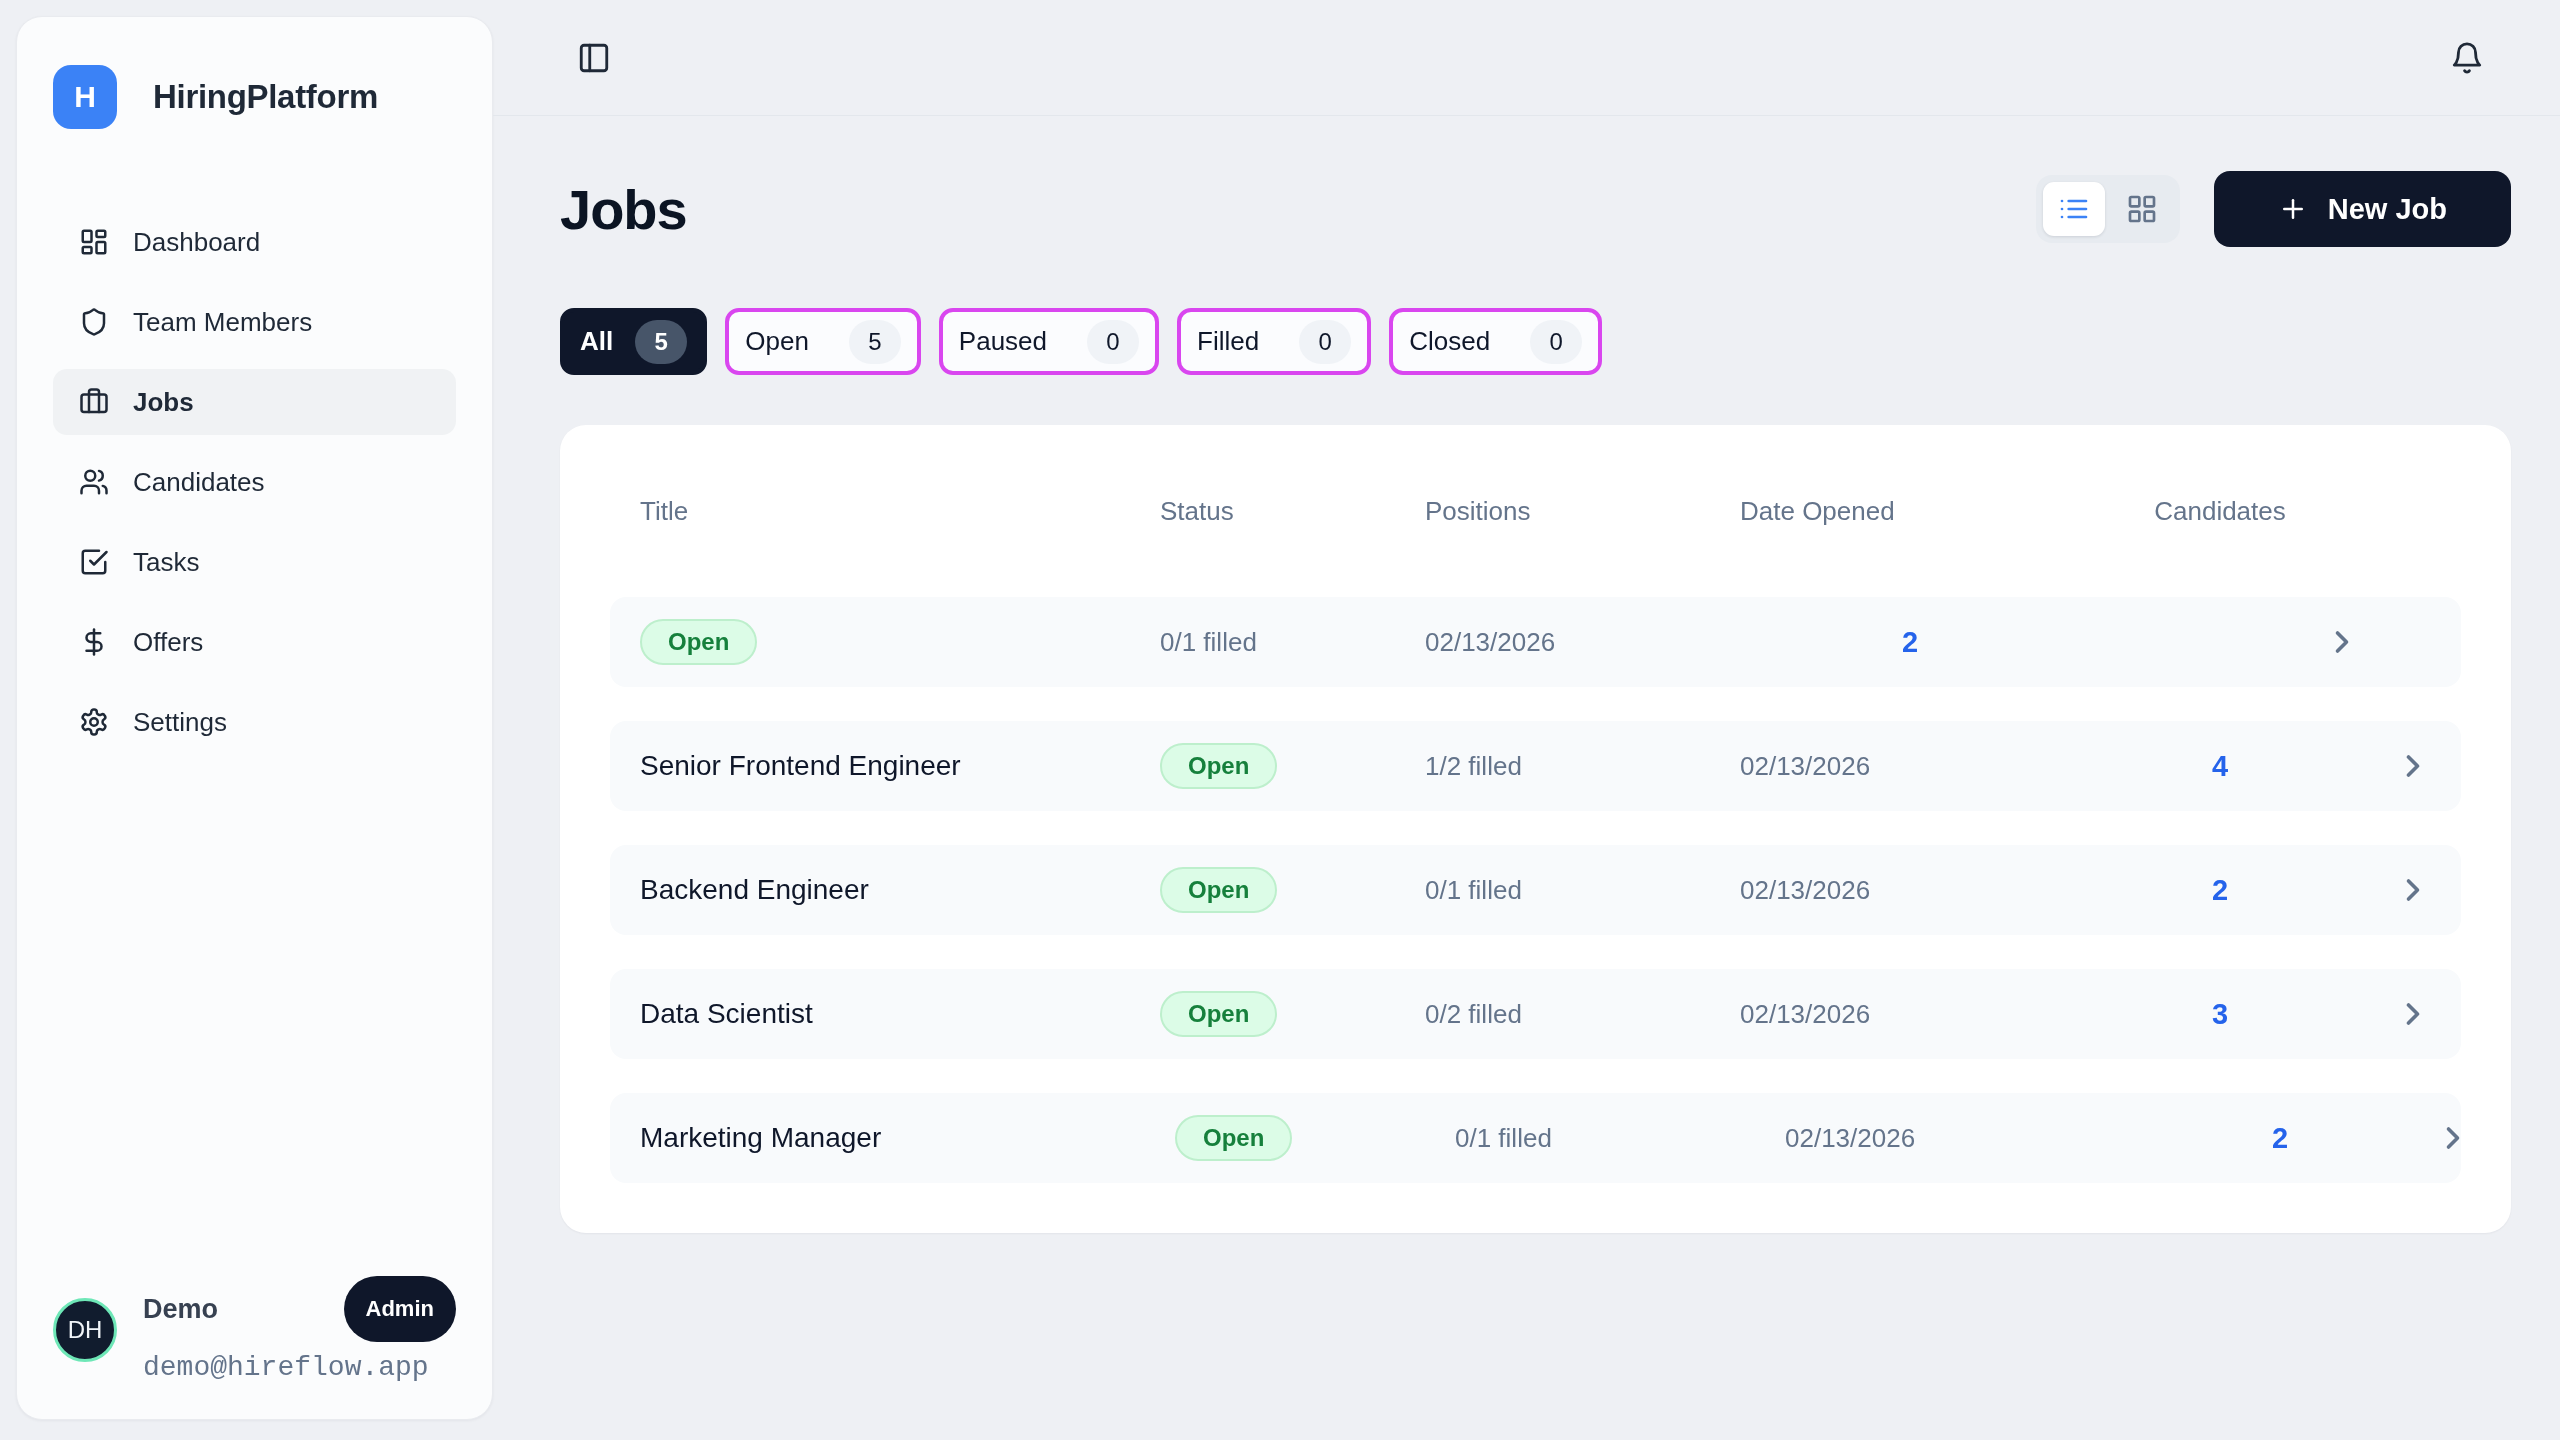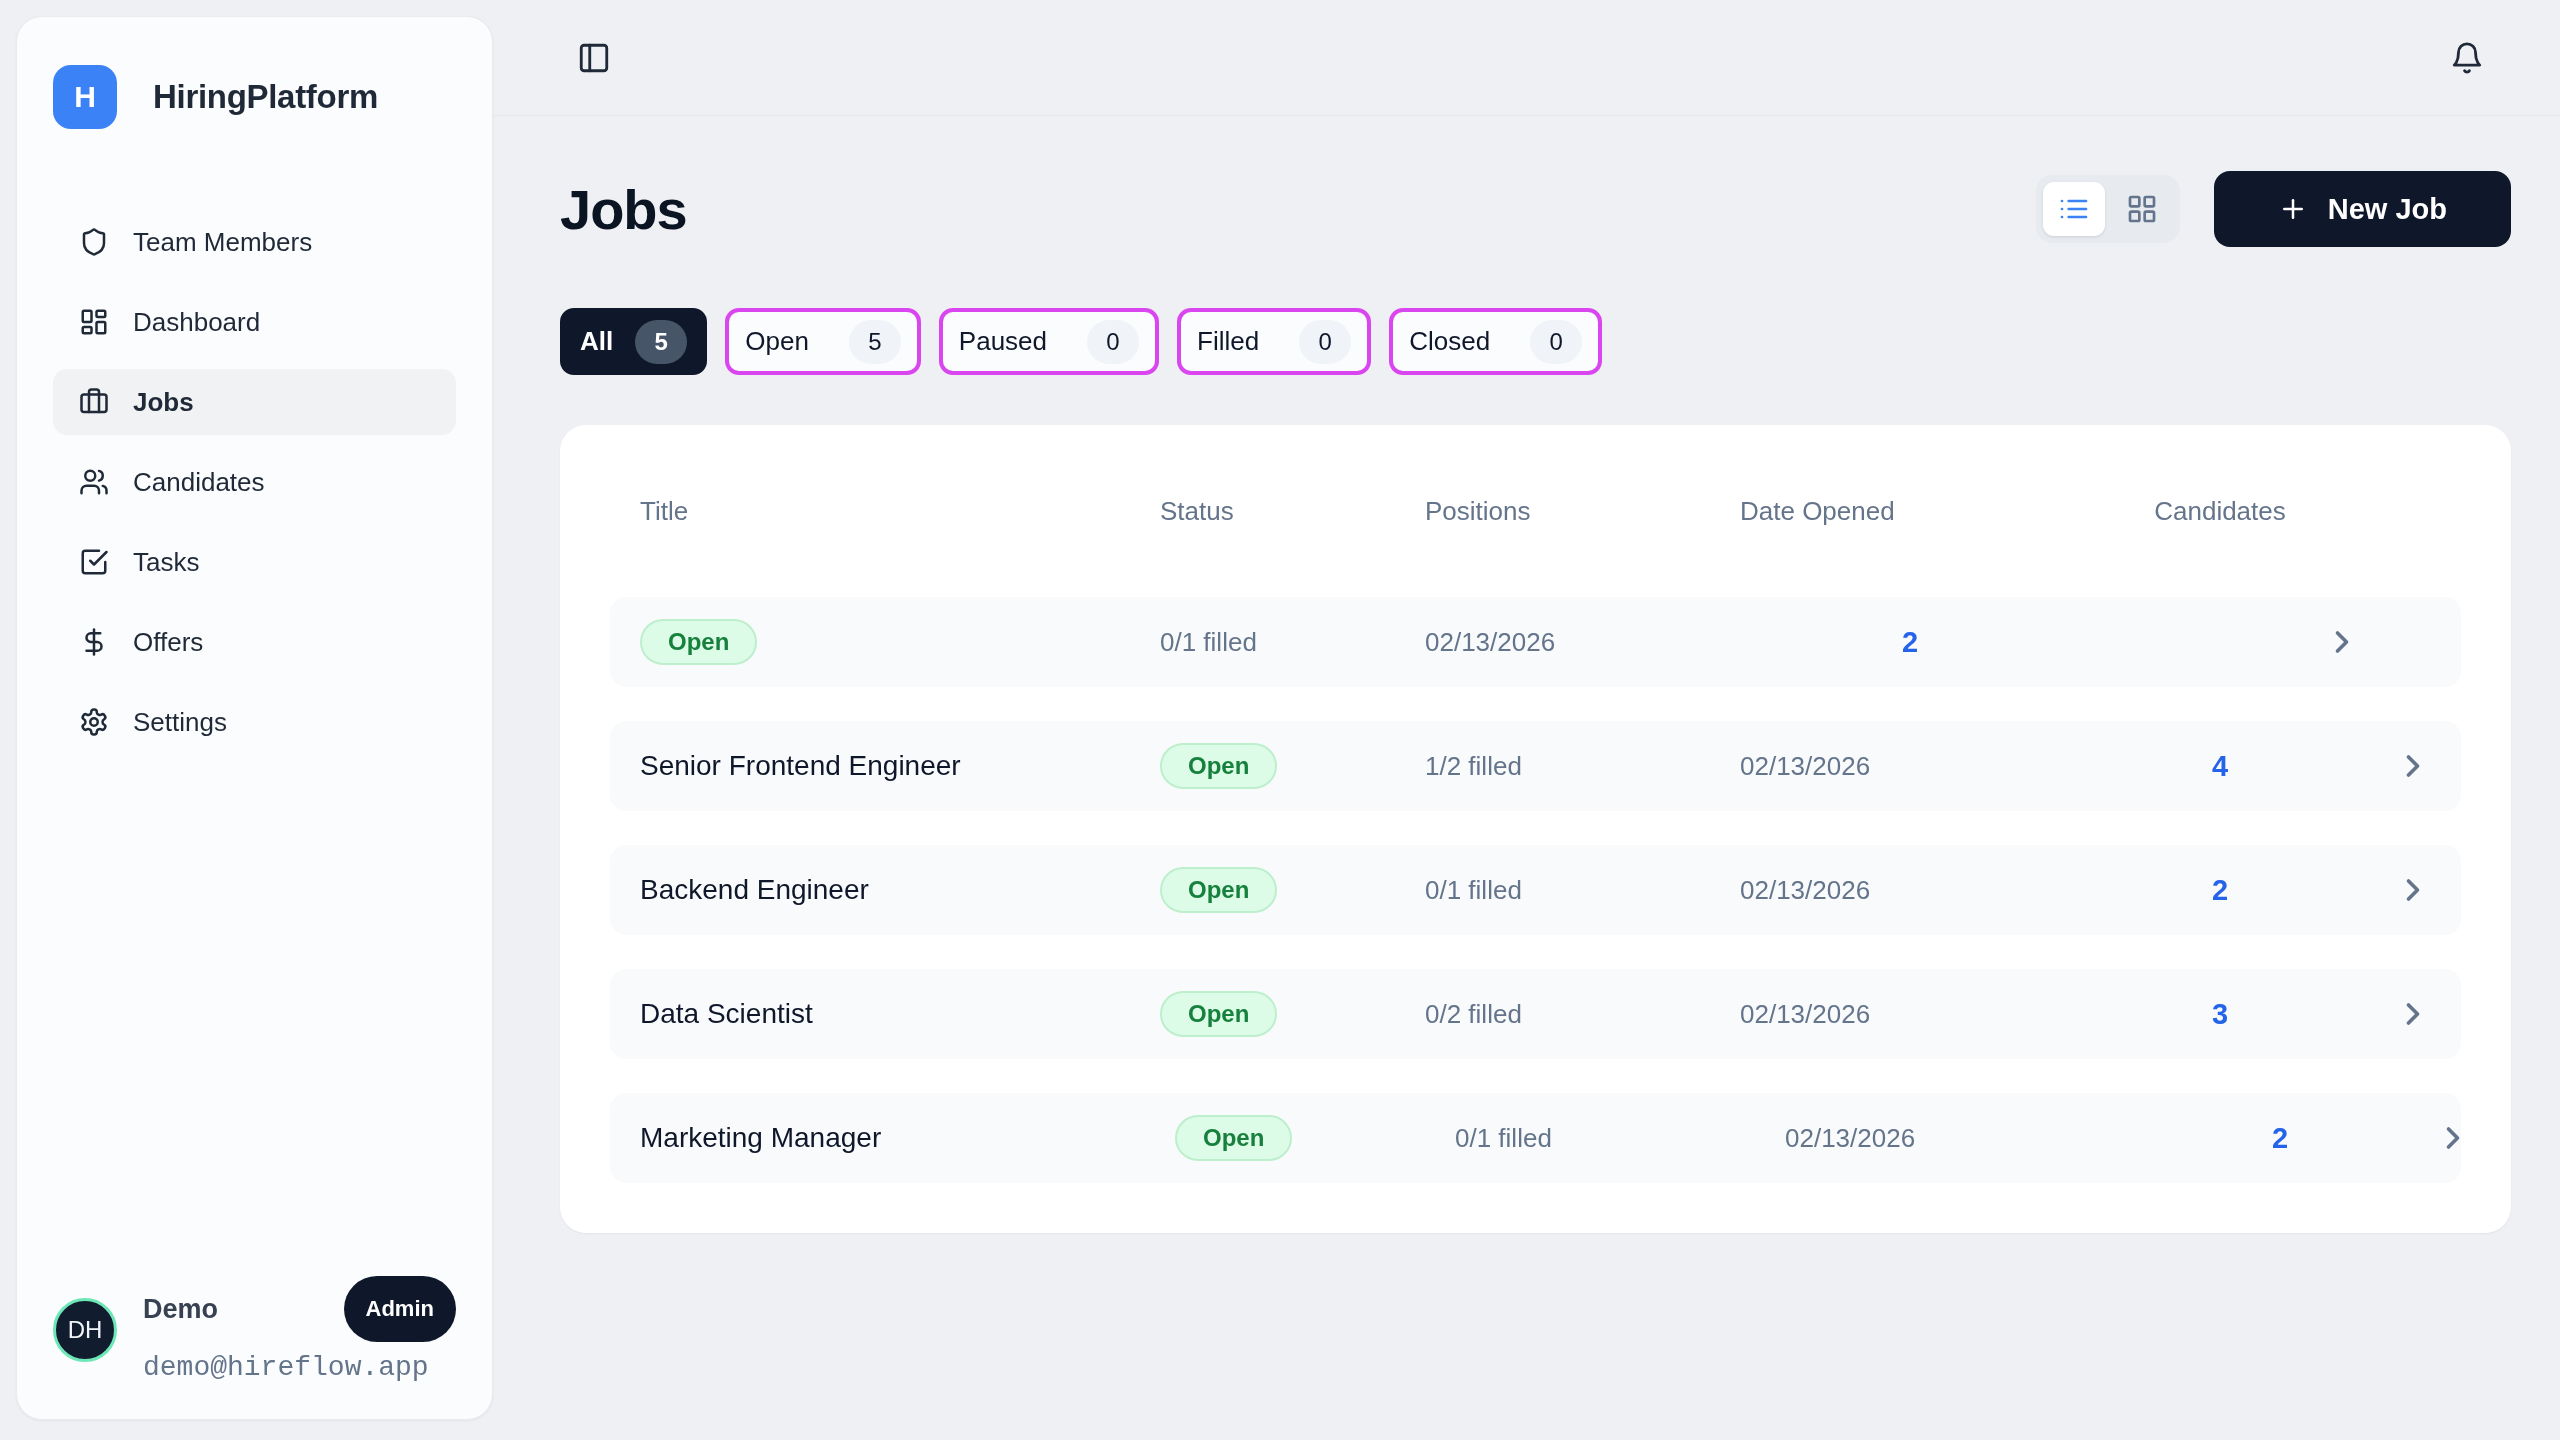--- a/index.html
+++ b/index.html
@@ -194,35 +194,35 @@
 <aside class="sidebar">
   <div class="brand">
     <div class="logo">H</div>
     <div class="brand-name">HiringPlatform</div>
   </div>
 
   <nav class="nav">
     <a class="nav-item">
       <span class="nav-icon">
         <svg viewBox="0 0 24 24" fill="none" stroke="currentColor" stroke-width="2" stroke-linecap="round" stroke-linejoin="round">
-            <path d="M20 13c0 5-3.5 7.5-7.66 8.95a1 1 0 0 1-.67-.01C7.5 20.5 4 18 4 13V6a1 1 0 0 1 1-1c2 0 4.5-1.2 6.24-2.72a1 1 0 0 1 1.52 0C14.51 3.81 17 5 19 5a1 1 0 0 1 1 1z"></path>
-          </svg>
-      </span>
-      <span class="nav-label">Team Members</span>
-    </a>
-    <a class="nav-item">
-      <span class="nav-icon">
-        <svg viewBox="0 0 24 24" fill="none" stroke="currentColor" stroke-width="2" stroke-linecap="round" stroke-linejoin="round">
             <rect x="3" y="3" width="7" height="9" rx="1"></rect>
             <rect x="14" y="3" width="7" height="5" rx="1"></rect>
             <rect x="14" y="12" width="7" height="9" rx="1"></rect>
             <rect x="3" y="16" width="7" height="5" rx="1"></rect>
           </svg>
       </span>
       <span class="nav-label">Dashboard</span>
+    </a>
+    <a class="nav-item">
+      <span class="nav-icon">
+        <svg viewBox="0 0 24 24" fill="none" stroke="currentColor" stroke-width="2" stroke-linecap="round" stroke-linejoin="round">
+            <path d="M20 13c0 5-3.5 7.5-7.66 8.95a1 1 0 0 1-.67-.01C7.5 20.5 4 18 4 13V6a1 1 0 0 1 1-1c2 0 4.5-1.2 6.24-2.72a1 1 0 0 1 1.52 0C14.51 3.81 17 5 19 5a1 1 0 0 1 1 1z"></path>
+          </svg>
+      </span>
+      <span class="nav-label">Team Members</span>
     </a>
     <a class="nav-item active">
       <span class="nav-icon">
         <svg viewBox="0 0 24 24" fill="none" stroke="currentColor" stroke-width="2" stroke-linecap="round" stroke-linejoin="round">
             <path d="M16 20V4a2 2 0 0 0-2-2h-4a2 2 0 0 0-2 2v16"></path>
             <rect width="20" height="14" x="2" y="6" rx="2"></rect>
           </svg>
       </span>
       <span class="nav-label">Jobs</span>
     </a>

